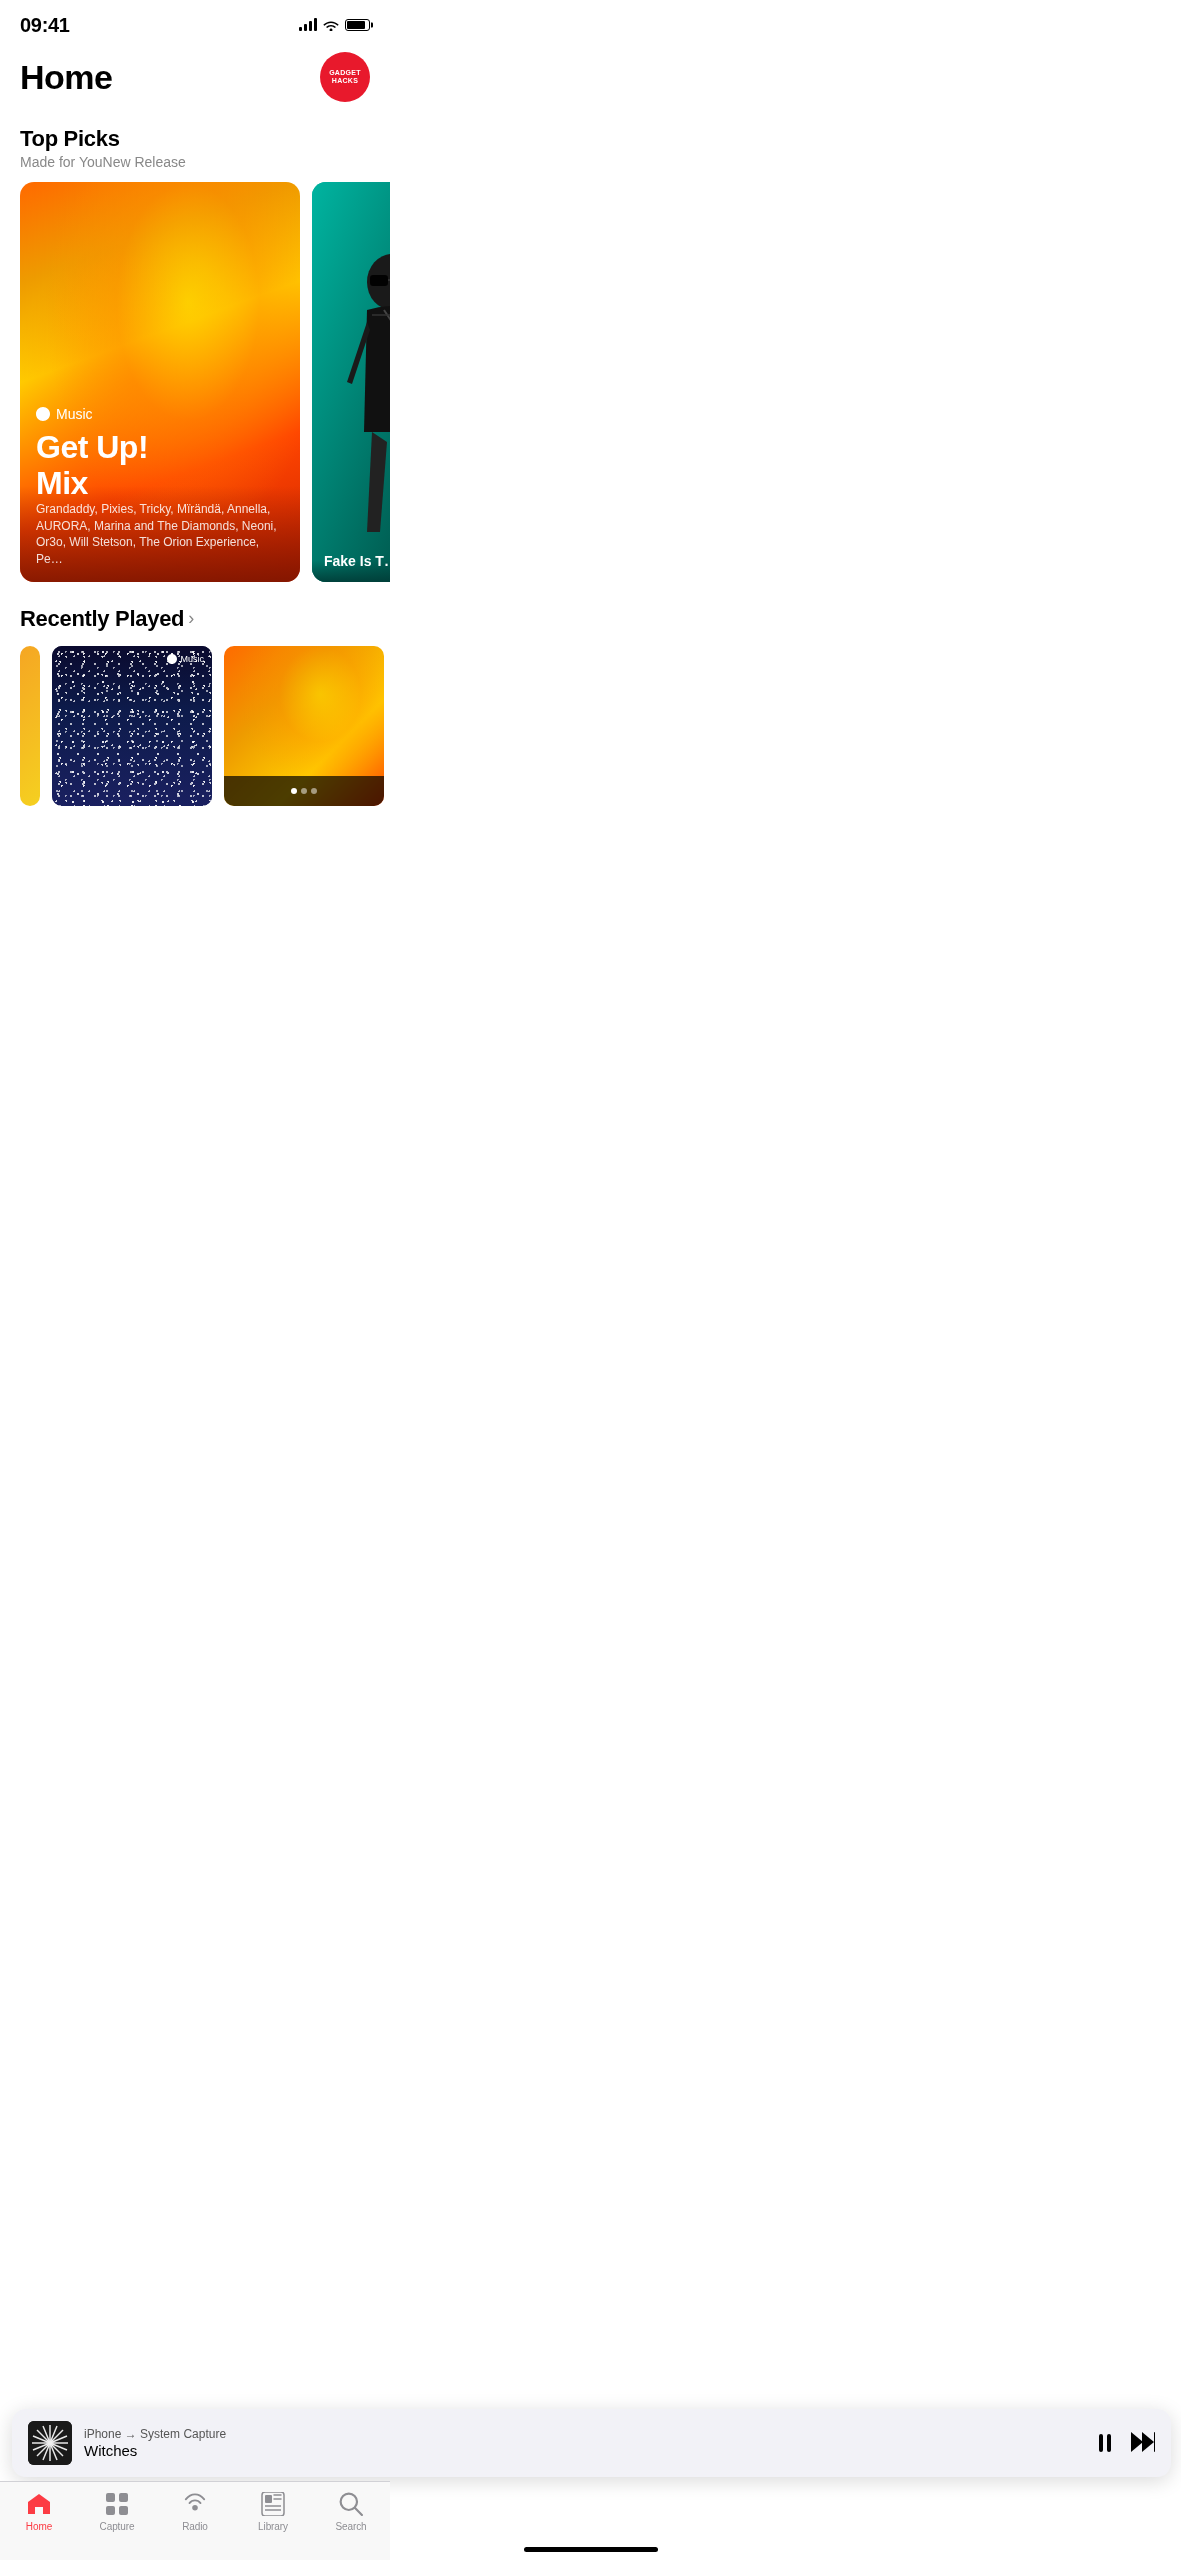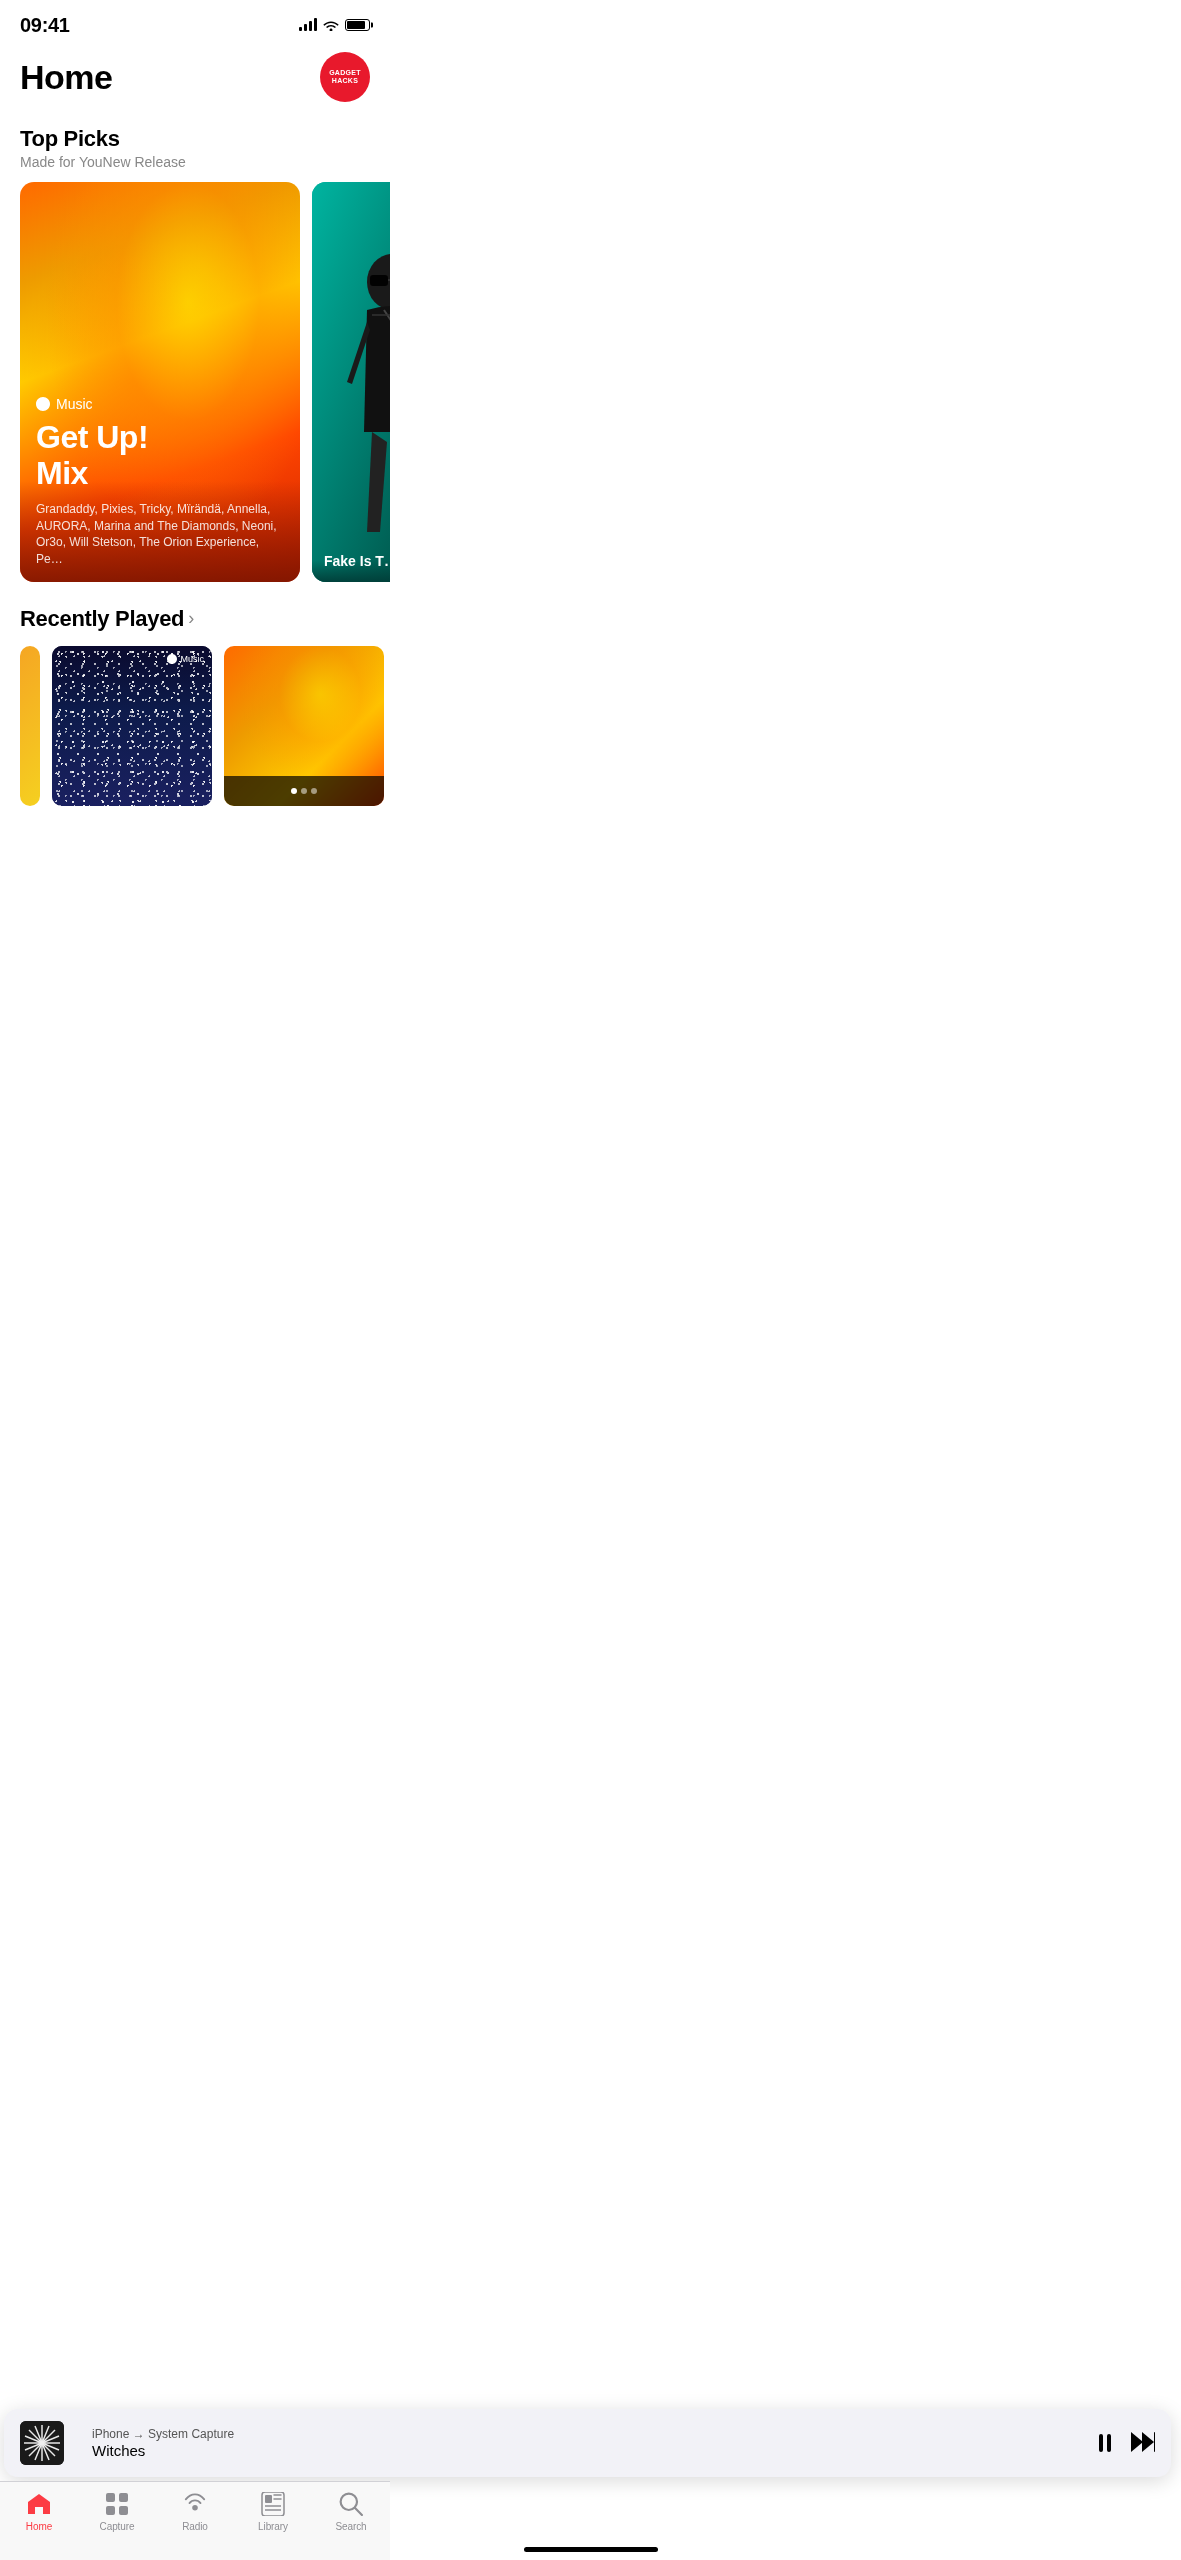--- a/index.html
+++ b/index.html
@@ -184,21 +184,20 @@
       font-size: 14px;
       font-weight: 500;
       color: white;
     }
 
     .card-title {
       font-size: 32px;
       font-weight: 700;
       color: white;
       line-height: 1.1;
-      margin-bottom: 10px;
       letter-spacing: -0.5px;
     }
 
     .card-description {
       font-size: 12px;
       color: rgba(255,255,255,0.85);
       line-height: 1.4;
     }
 
     
@@ -342,28 +341,28 @@
     }
 
     .fire-dot.active {
       background: white;
     }
 
     
     .now-playing-bar {
       position: fixed;
       bottom: 83px;
-      left: 4px;
+      left: 12px;
       right: 10px;
       background: #f2f2f7;
       border-radius: 14px;
       padding: 12px 16px;
       display: flex;
       align-items: center;
-      gap: 28px;
+      gap: 12px;
       box-shadow: 0 4px 20px rgba(0,0,0,0.15);
     }
 
     .now-playing-thumb {
       width: 44px;
       height: 44px;
       border-radius: 6px;
       background: linear-gradient(135deg, #1a1a1a, #333);
       display: flex;
       align-items: center;

